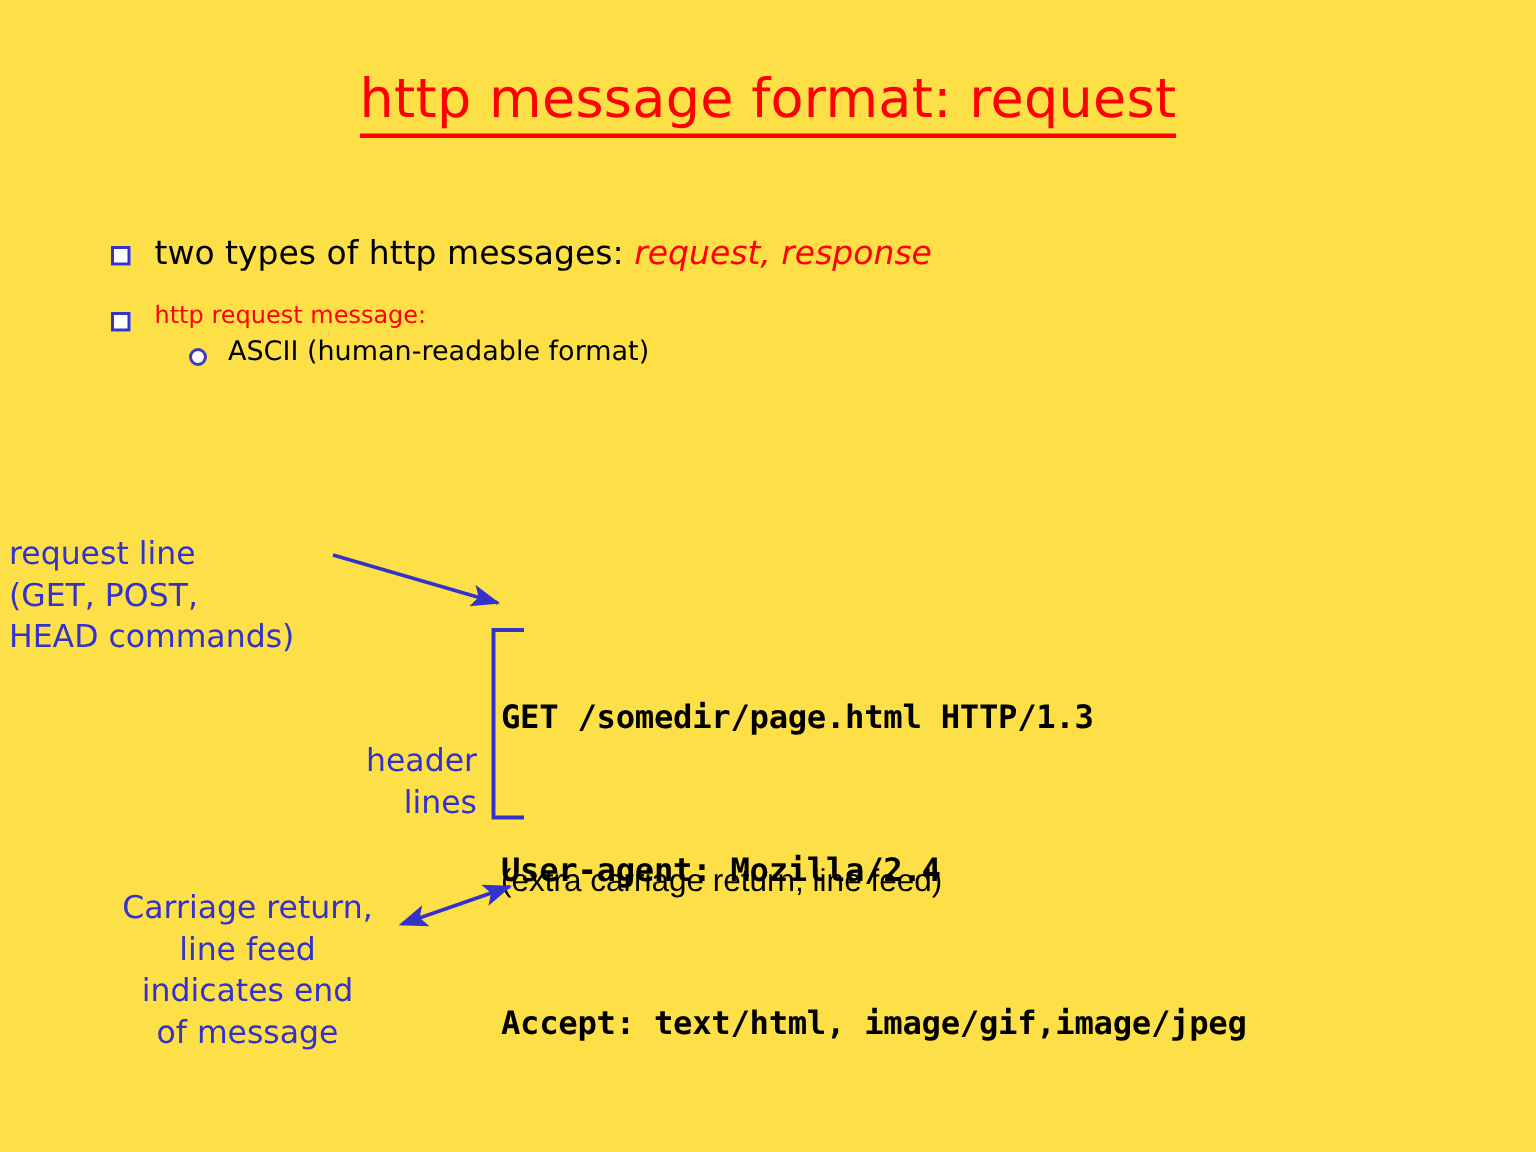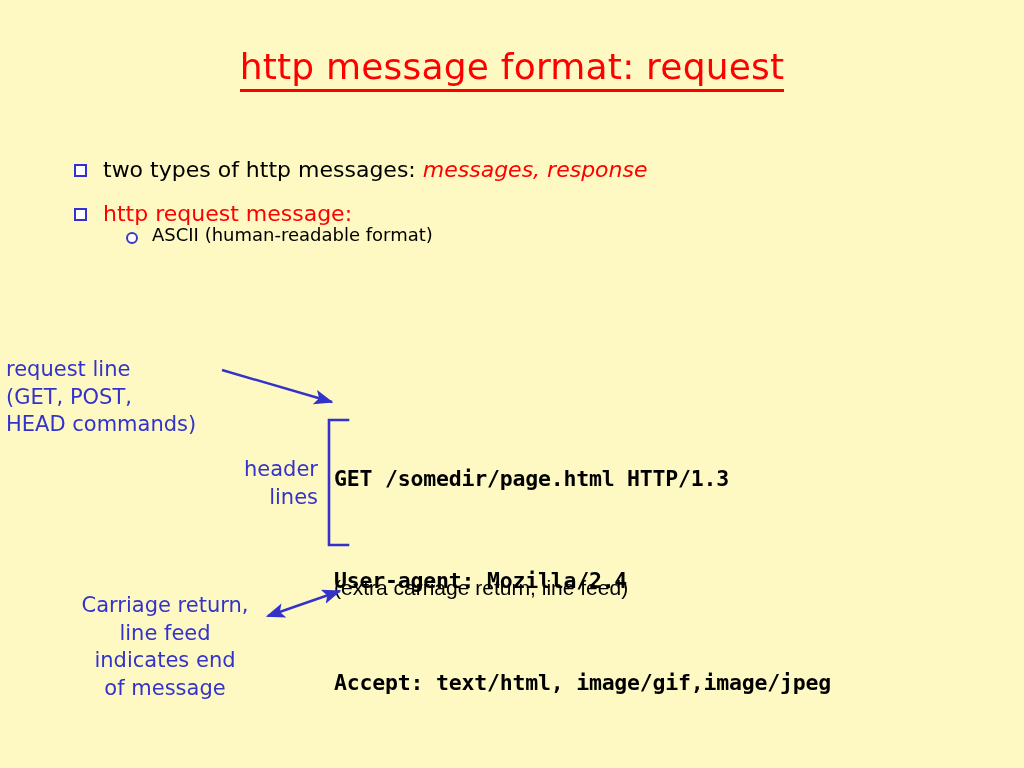--- a/index.html
+++ b/index.html
@@ -4,21 +4,21 @@
 <style>
   html, body {
     margin: 0;
     padding: 0;
     background: #ffffff;
   }
   #slide {
     position: relative;
     width: 1024px;
     height: 768px;
-    background: #fef9c3;
+    background: #fde047;
     overflow: hidden;
     font-family: "DejaVu Sans", sans-serif;
   }
 
   
   #title {
     position: absolute;
     left: 0;
     top: 46px;
     width: 1024px;
@@ -39,21 +39,21 @@
 
   
   .bullet-row {
     position: absolute;
     display: flex;
     align-items: flex-start;
     white-space: nowrap;
     font-family: "DejaVu Sans", sans-serif;
   }
   #bullet1 { left: 74px; top: 156px; font-size: 22px; }
-  #bullet2 { left: 74px; top: 200px; font-size: 22px; }
+  #bullet2 { left: 74px; top: 200px; font-size: 16px; }
   #bullet3 { left: 126px; top: 224px; font-size: 18px; }
 
   .sq-marker {
     width: 13px;
     height: 13px;
     border: 2px solid #3333cc;
     background: #ffffff;
     box-sizing: border-box;
     margin-top: 8px;
     margin-right: 16px;
@@ -84,21 +84,21 @@
     white-space: pre-line;
   }
   #annot-request-line {
     left: 6px;
     top: 356px;
     width: 290px;
     text-align: left;
   }
   #annot-header-lines {
     left: 60px;
-    top: 456px;
+    top: 494px;
     width: 258px;
     text-align: right;
   }
   #annot-crlf {
     left: 20px;
     top: 592px;
     width: 290px;
     text-align: center;
   }
 
@@ -142,21 +142,21 @@
 <body>
 
 <div id="slide">
 
   <div id="title">
     <span class="ttl-inner">http message format: request</span>
   </div>
 
   <div class="bullet-row" id="bullet1">
     <span class="sq-marker"></span>
-    <span class="b-text"><span>two types of http messages: </span><span class="b-em-red">messages, response</span></span>
+    <span class="b-text"><span>two types of http messages: </span><span class="b-em-red">request, response</span></span>
   </div>
 
   <div class="bullet-row" id="bullet2">
     <span class="sq-marker"></span>
     <span class="b-text red">http request message:</span>
   </div>
 
   <div class="bullet-row" id="bullet3">
     <span class="circ-marker"></span>
     <span class="b-text">ASCII (human-readable format)</span>

